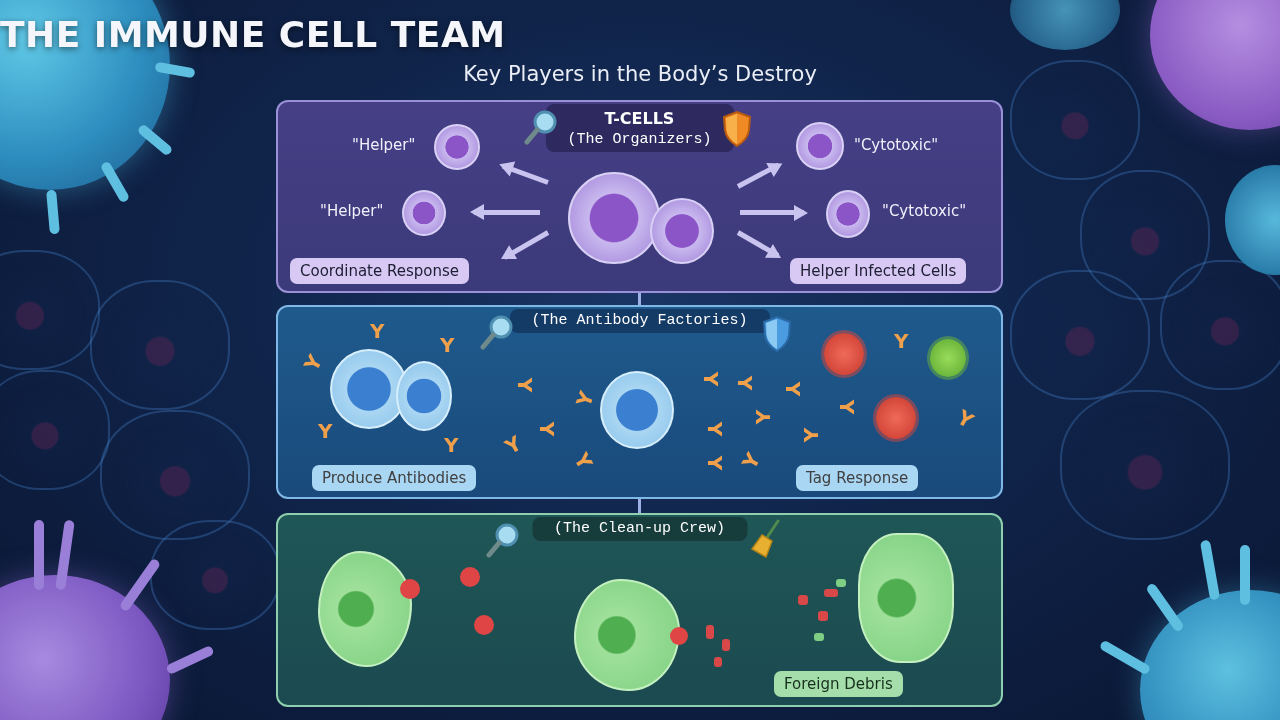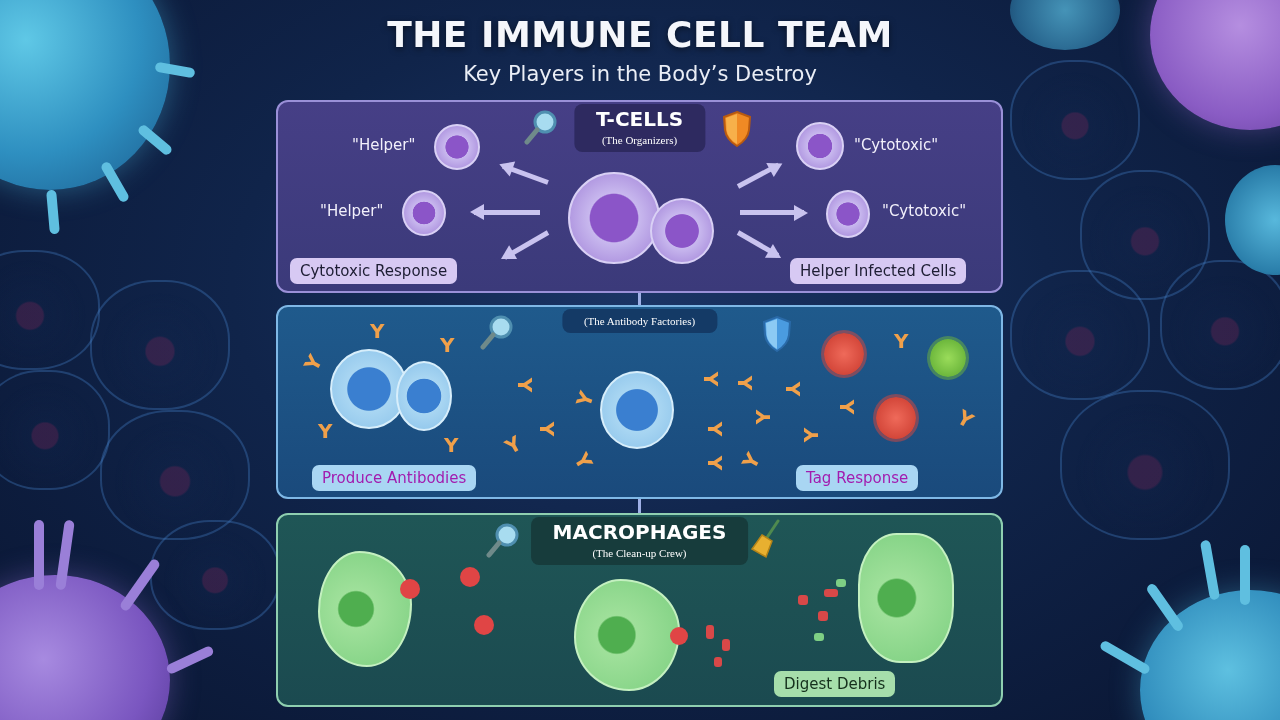--- a/index.html
+++ b/index.html
@@ -2,36 +2,36 @@
 <html><head>
 <meta charset="utf-8">
 <style>
   *{box-sizing:border-box;margin:0;padding:0}
   html,body{width:1280px;height:720px;overflow:hidden}
   body{position:relative;background:radial-gradient(ellipse at 50% 40%,#1b3566 0%,#10244a 45%,#0a1633 100%);font-family:"Liberation Sans",sans-serif;color:#fff}
   .bg{position:absolute;inset:0;overflow:hidden}
   .cellgrid{position:absolute;border:2px solid rgba(70,130,200,.35);border-radius:46%;background:radial-gradient(circle at 50% 55%,rgba(120,40,90,.35) 0 14%,rgba(20,40,80,.2) 16%,transparent 60%)}
   .virus{position:absolute;border-radius:50%}
   .spike{position:absolute;width:10px;border-radius:5px}
-  .title{position:absolute;left:0;right:0;top:14px;text-align:center;font-family:"DejaVu Sans",sans-serif;font-weight:bold;font-size:36px;letter-spacing:.5px;color:#f4f6fb;text-shadow:0 2px 6px rgba(0,0,0,.5)}
+  .title{position:absolute;left:0;right:0;top:14px;text-align:left;font-family:"DejaVu Sans",sans-serif;font-weight:bold;font-size:36px;letter-spacing:.5px;color:#f4f6fb;text-shadow:0 2px 6px rgba(0,0,0,.5)}
   .subtitle{position:absolute;left:0;right:0;top:62px;text-align:center;font-family:"DejaVu Sans",sans-serif;font-size:21px;color:#eaeef6}
   .panel{position:absolute;left:276px;width:727px;border-radius:12px;border:2px solid}
   .panel.t{top:100px;height:193px;background:linear-gradient(180deg,#463f86,#3b3a7a);border-color:#9a90d8}
   .panel.b{top:305px;height:194px;background:linear-gradient(180deg,#1f5a8c,#1a4a7c);border-color:#7fb8e6}
   .panel.m{top:513px;height:194px;background:linear-gradient(180deg,#1f5656,#1b4a50);border-color:#8fcfb0}
   .connector{position:absolute;left:638px;width:3px;background:#9fb0e6}
   .hdr{position:absolute;left:50%;transform:translateX(-50%);border-radius:8px;text-align:center;padding:3px 22px;white-space:nowrap}
-  .hdr .h1{font-family:"DejaVu Sans",sans-serif;font-weight:bold;font-size:20px;line-height:24px}
-  .hdr .h2{font-family:Liberation Serif, serif;font-size:11px;line-height:18px}
+  .hdr .h1{font-family:"DejaVu Sans",sans-serif;font-weight:bold;font-size:16px;line-height:24px}
+  .hdr .h2{font-family:Liberation Mono, monospace;font-size:15px;line-height:18px}
   .t .hdr{top:2px;background:#2e2a60}
   .b .hdr{top:2px;background:#143a66}
   .m .hdr{top:2px;background:#173c3c}
   .pill{position:absolute;font-family:"DejaVu Sans",sans-serif;font-size:15px;color:#1d1d33;padding:4px 10px;border-radius:7px;white-space:nowrap}
   .t .pill{background:#d7c9f3}
-  .b .pill{background:#a9d6f3;color:#a21caf}
+  .b .pill{background:#a9d6f3;color:#404040}
   .m .pill{background:#a6deab;color:#15301c}
   .lbl{position:absolute;font-family:"DejaVu Sans",sans-serif;font-size:15px;color:#f2f0fb;white-space:nowrap}
   .tcell{position:absolute;border-radius:50%;background:radial-gradient(circle at 50% 50%,#8b55c8 0 38%,#c8b8ee 40%,#b39be2 70%,#9b86d6 100%);border:2px solid #d9d0f5}
   .arrow{position:absolute;height:0;border-top:5px solid #c9c3ef;transform-origin:left center}
   .arrow::after{content:"";position:absolute;right:-4px;top:-10px;border-left:14px solid #c9c3ef;border-top:8px solid transparent;border-bottom:8px solid transparent}
   .bcell{position:absolute;border-radius:50%;background:radial-gradient(circle at 50% 50%,#3a7fd0 0 40%,#a9d6f2 42%,#8ac2ea 100%);border:2px solid #d7eefb}
   .ab{position:absolute;font-family:"DejaVu Sans",sans-serif;font-size:20px;color:#f0a04a;font-weight:bold}
   .virusR{position:absolute;border-radius:50%;background:radial-gradient(circle,#ef6a5a,#c8382c);box-shadow:0 0 0 3px rgba(220,70,60,.5)}
   .virusG{position:absolute;border-radius:50%;background:radial-gradient(circle,#9adc5a,#5aa830);box-shadow:0 0 0 3px rgba(110,180,60,.5)}
   .mac{position:absolute;border-radius:44% 56% 48% 52%/52% 46% 54% 48%;background:radial-gradient(circle at 40% 50%,#4fae4f 0 22%,#9fe09a 24%,#7ccf80 100%);border:2px solid #c4f0c0}
@@ -109,21 +109,21 @@
   <div class="arrow" style="left:270px;top:128px;width:50px;transform:rotate(150deg)"></div>
   <div class="arrow" style="left:460px;top:82px;width:46px;transform:rotate(-28deg)"></div>
   <div class="arrow" style="left:462px;top:108px;width:64px"></div>
   <div class="arrow" style="left:460px;top:128px;width:46px;transform:rotate(30deg)"></div>
 
   <div class="tcell" style="left:518px;top:20px;width:48px;height:48px"></div>
   <div class="lbl" style="left:576px;top:34px">"Cytotoxic"</div>
   <div class="tcell" style="left:548px;top:88px;width:44px;height:48px"></div>
   <div class="lbl" style="left:604px;top:100px">"Cytotoxic"</div>
 
-  <div class="pill" style="left:12px;top:156px">Cytotoxic Response</div>
+  <div class="pill" style="left:12px;top:156px">Coordinate Response</div>
   <div class="pill" style="left:512px;top:156px">Helper Infected Cells</div>
 </section>
 
 <section class="panel b">
   <div class="hdr">
     <div class="h2">(The Antibody Factories)</div>
   </div>
   <svg class="icon" style="left:202px;top:6px" width="36" height="40" viewBox="0 0 36 40">
     <circle cx="21" cy="14" r="10" fill="#a8dcf0" stroke="#4f8fb0" stroke-width="3"></circle>
     <line x1="13" y1="22" x2="3" y2="34" stroke="#6f8a8a" stroke-width="5" stroke-linecap="round"></line>
@@ -162,21 +162,20 @@
   <div class="virusR" style="left:546px;top:26px;width:40px;height:42px"></div>
   <div class="virusG" style="left:652px;top:32px;width:36px;height:38px"></div>
   <div class="virusR" style="left:598px;top:90px;width:40px;height:42px"></div>
 
   <div class="pill" style="left:34px;top:158px">Produce Antibodies</div>
   <div class="pill" style="left:518px;top:158px">Tag Response</div>
 </section>
 
 <section class="panel m">
   <div class="hdr">
-    <div class="h1">MACROPHAGES</div>
     <div class="h2">(The Clean-up Crew)</div>
   </div>
   <svg class="icon" style="left:208px;top:6px" width="36" height="40" viewBox="0 0 36 40">
     <circle cx="21" cy="14" r="10" fill="#a8dcf0" stroke="#4f8fb0" stroke-width="3"></circle>
     <line x1="13" y1="22" x2="3" y2="34" stroke="#6f8a8a" stroke-width="5" stroke-linecap="round"></line>
   </svg>
   <svg class="icon" style="left:470px;top:4px" width="36" height="42" viewBox="0 0 36 42">
     <line x1="30" y1="2" x2="18" y2="20" stroke="#4f8a4f" stroke-width="3" stroke-linecap="round"></line>
     <path d="M14 16 L24 22 L18 38 L4 30 Z" fill="#e8b030" stroke="#b58418" stroke-width="1.5"></path>
   </svg>
@@ -192,14 +191,14 @@
   <div class="dot" style="left:444px;top:124px;width:8px;height:12px;border-radius:3px;background:#d84848"></div>
   <div class="dot" style="left:436px;top:142px;width:8px;height:10px;border-radius:3px;background:#d84848"></div>
 
   <div class="mac" style="left:580px;top:18px;width:96px;height:130px;border-radius:40% 40% 44% 44%"></div>
   <div class="dot" style="left:520px;top:80px;width:10px;height:10px;border-radius:3px;background:#d84848"></div>
   <div class="dot" style="left:546px;top:74px;width:14px;height:8px;border-radius:3px;background:#d84848"></div>
   <div class="dot" style="left:540px;top:96px;width:10px;height:10px;border-radius:3px;background:#d84848"></div>
   <div class="dot" style="left:558px;top:64px;width:10px;height:8px;border-radius:3px;background:#7ecf84"></div>
   <div class="dot" style="left:536px;top:118px;width:10px;height:8px;border-radius:3px;background:#7ecf84"></div>
 
-  <div class="pill" style="left:496px;top:156px">Digest Debris</div>
+  <div class="pill" style="left:496px;top:156px">Foreign Debris</div>
 </section>
 
 </body></html>

